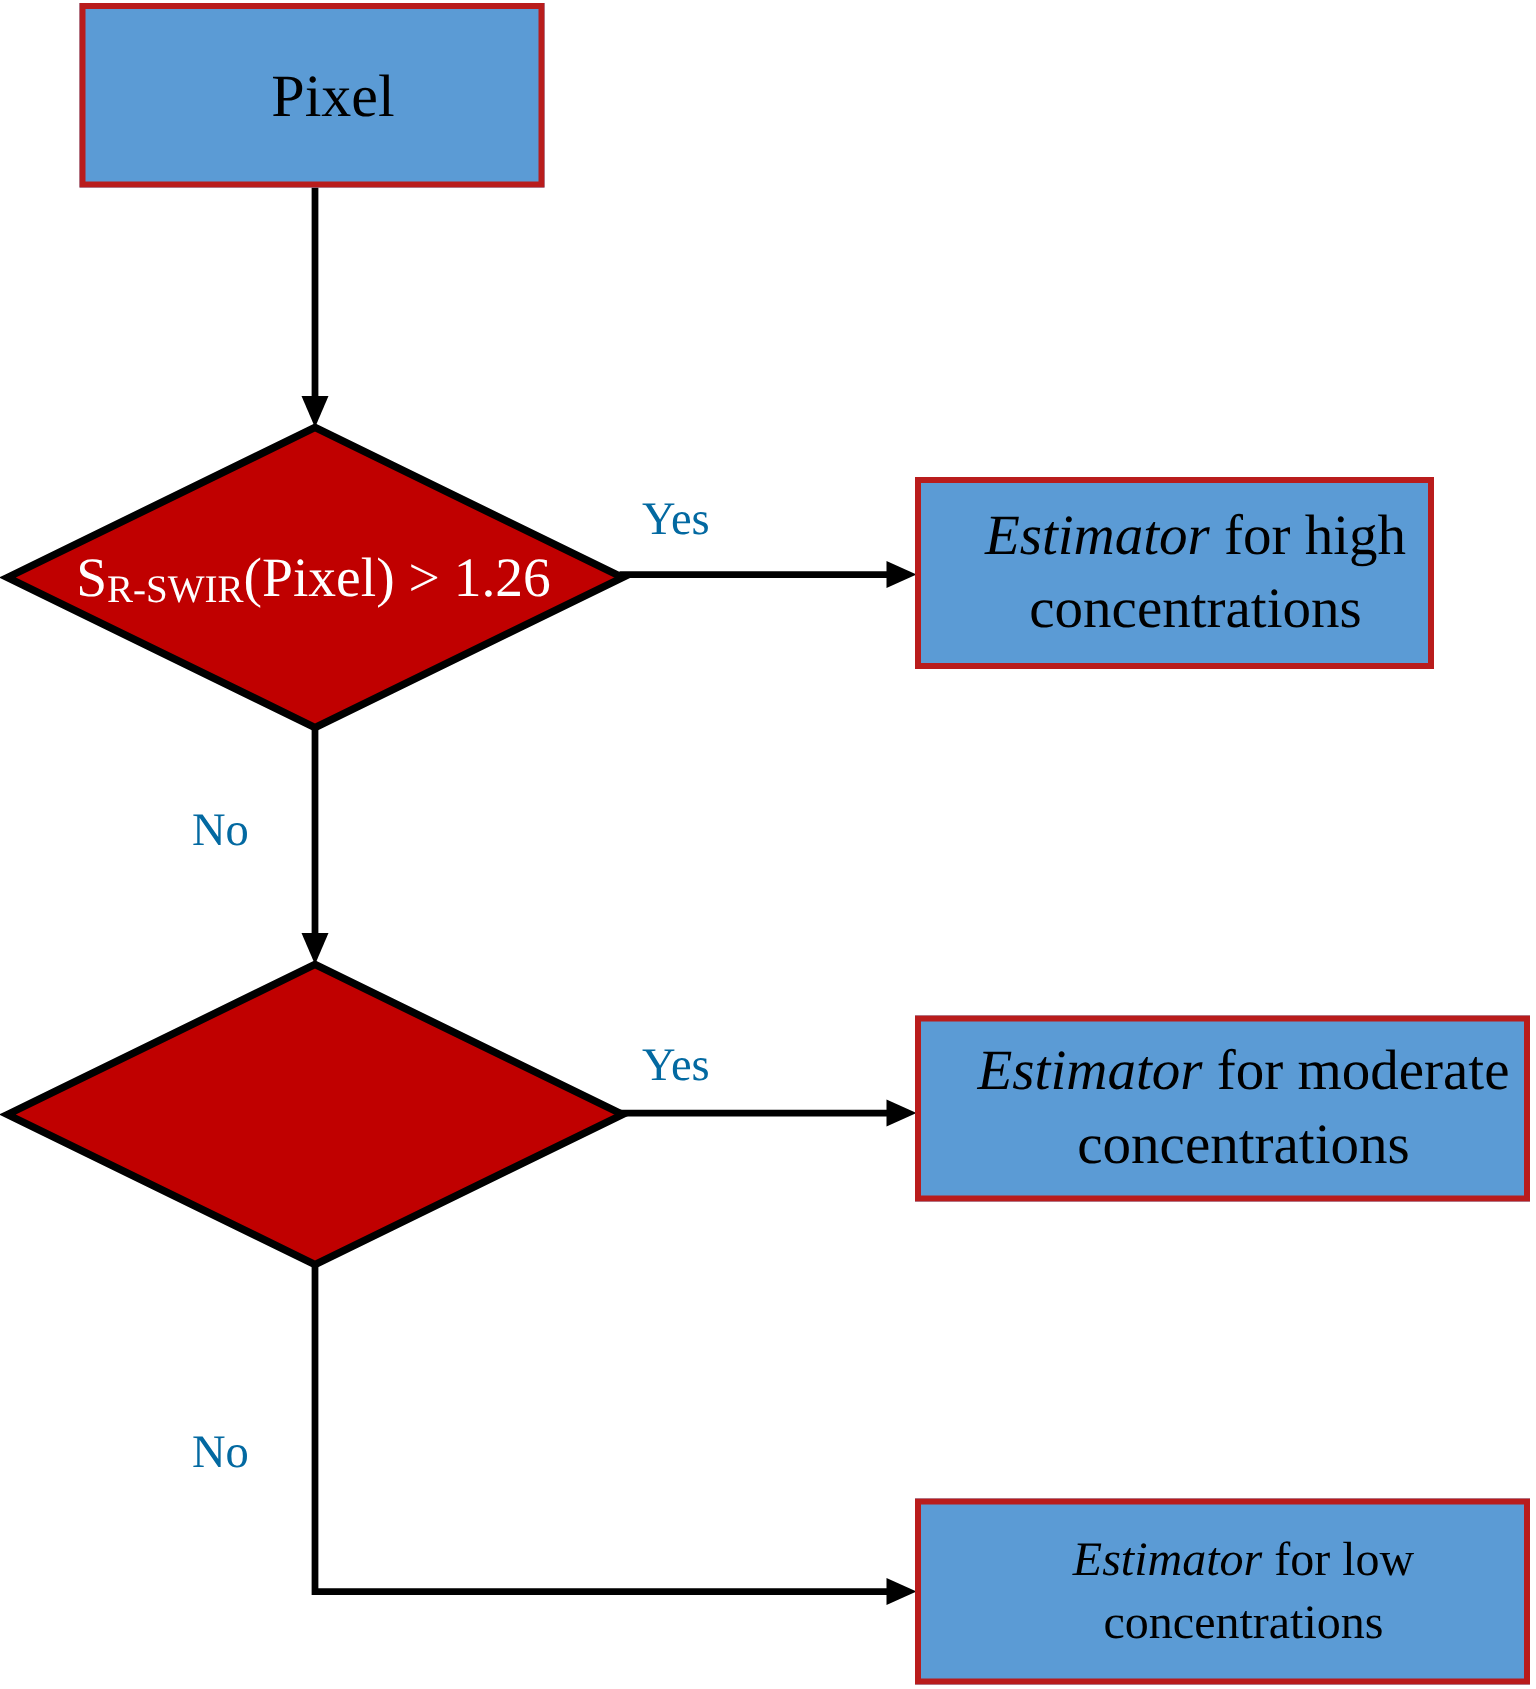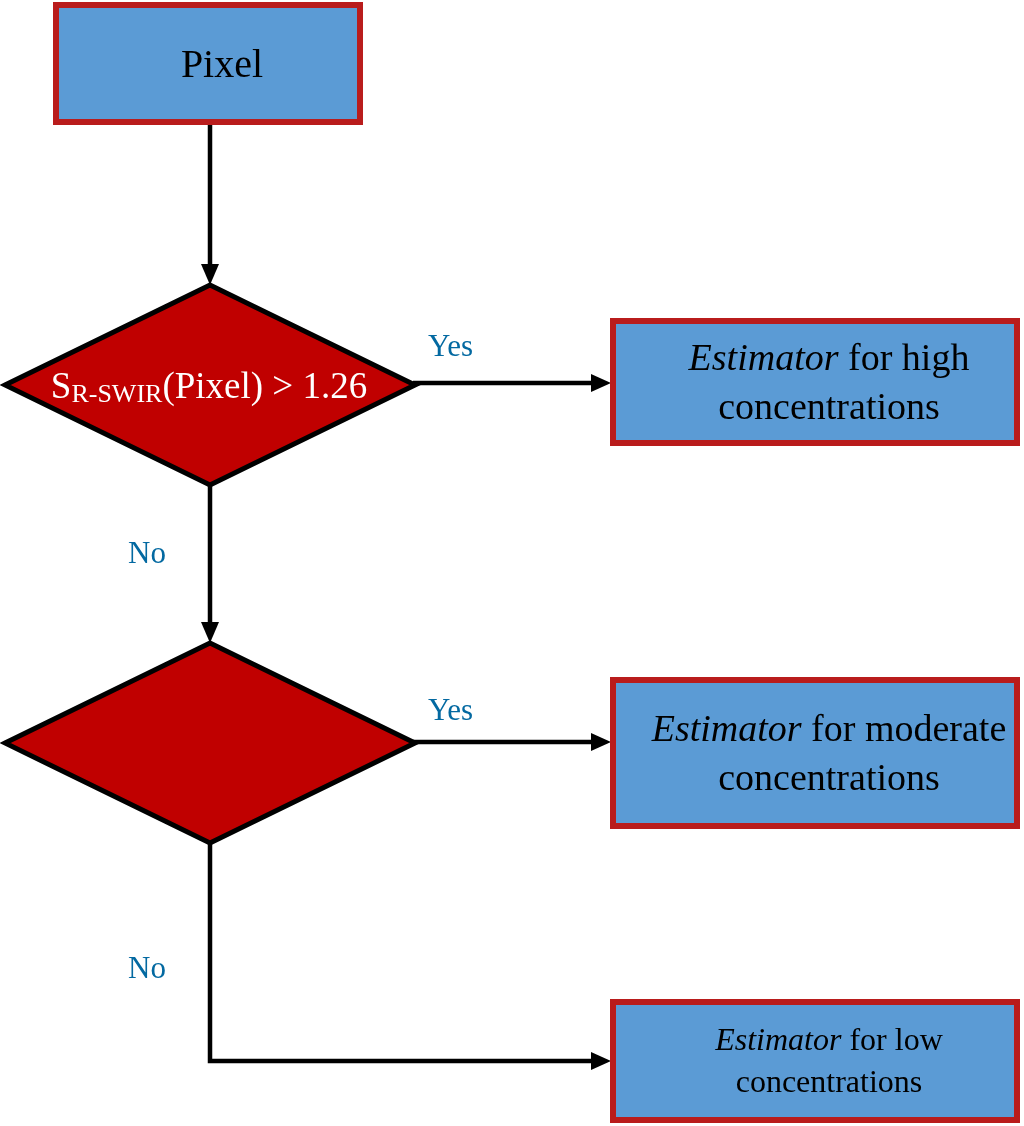--- a/index.html
+++ b/index.html
@@ -19,41 +19,41 @@
     position: absolute;
     left: 0;
     top: 0;
     width: 1024px;
     height: 1126px;
   }
   .node {
     position: absolute;
     box-sizing: border-box;
     background: #5b9bd5;
-    border: 6px solid #b91c1c;
+    border: 4px solid #b91c1c;
     color: #000000;
     display: flex;
     align-items: center;
     justify-content: center;
     text-align: center;
     padding-left: 28px;
   }
   #node-pixel {
     left: 53px; top: 2px;
     width: 310px; height: 123px;
     font-size: 40px;
   }
   #node-high {
     left: 610px; top: 318px;
-    width: 410px; height: 128px;
+    width: 346px; height: 128px;
     font-size: 38px; line-height: 1.3;
   }
   #node-moderate {
     left: 610px; top: 677px;
-    width: 410px; height: 152px;
+    width: 410px; height: 124px;
     font-size: 38px; line-height: 1.3;
   }
   #node-low {
     left: 610px; top: 999px;
     width: 410px; height: 124px;
     font-size: 32px; line-height: 1.3;
   }
   .node em {
     font-style: italic;
   }

